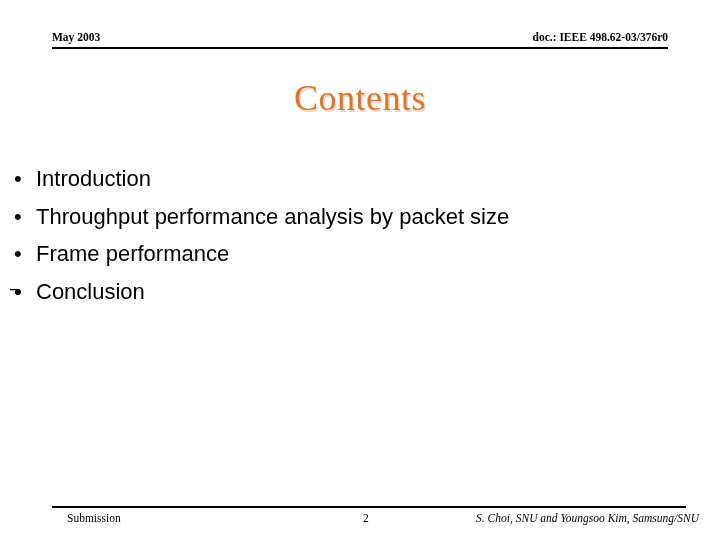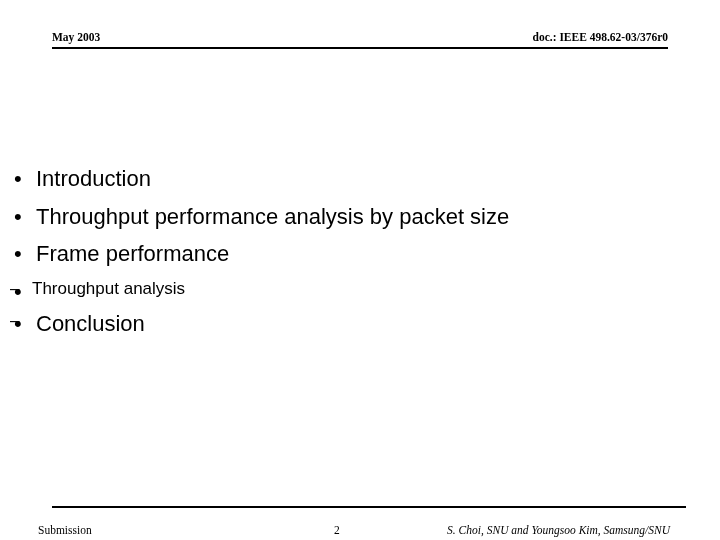--- a/index.html
+++ b/index.html
@@ -126,25 +126,24 @@
   .footer-rule {
     position: absolute;
     left: 52px;
     top: 506px;
     width: 634px;
     height: 0;
     border-top: 2px solid #000000;
   }
   .footer {
     position: absolute;
-    left: 38px;
+    left: 67px;
     top: 511px;
     width: 634px;
     height: 16px;
-    margin-top: 12px;
   }
   .footer-text {
     position: absolute;
     top: 0;
     font-family: "Liberation Serif", serif;
     font-weight: normal;
     font-size: 11.5px;
     line-height: 14px;
     color: #000000;
     white-space: nowrap;
@@ -157,20 +156,21 @@
 <body>
 
 <div id="slide">
 
   <div class="header">
     <div class="header-text header-left">May 2003</div>
     <div class="header-text header-right">doc.: IEEE 498.62-03/376r0</div>
   </div>
   <div class="header-rule"></div>
 
+  <div class="title">Contents</div>
 
   <div class="body">
 
     <ul class="level1 group1">
       <li class="bullet1">
         <span class="marker">•</span>
         <span>Introduction</span>
       </li>
       <li class="bullet1">
         <span class="marker">•</span>
@@ -181,21 +181,20 @@
         <span>Frame performance</span>
       </li>
       <li class="bullet1">
         <span class="marker">•</span>
       </li>
     </ul>
 
     <ul class="level2 group2">
       <li class="bullet2">
         <span class="marker">–</span>
-        <span>Throughput analysis</span>
       </li>
       <li class="bullet2">
         <span class="marker">–</span>
       </li>
     </ul>
 
     <ul class="level1 group3">
       <li class="bullet1">
         <span class="marker">•</span>
         <span>Conclusion</span>

